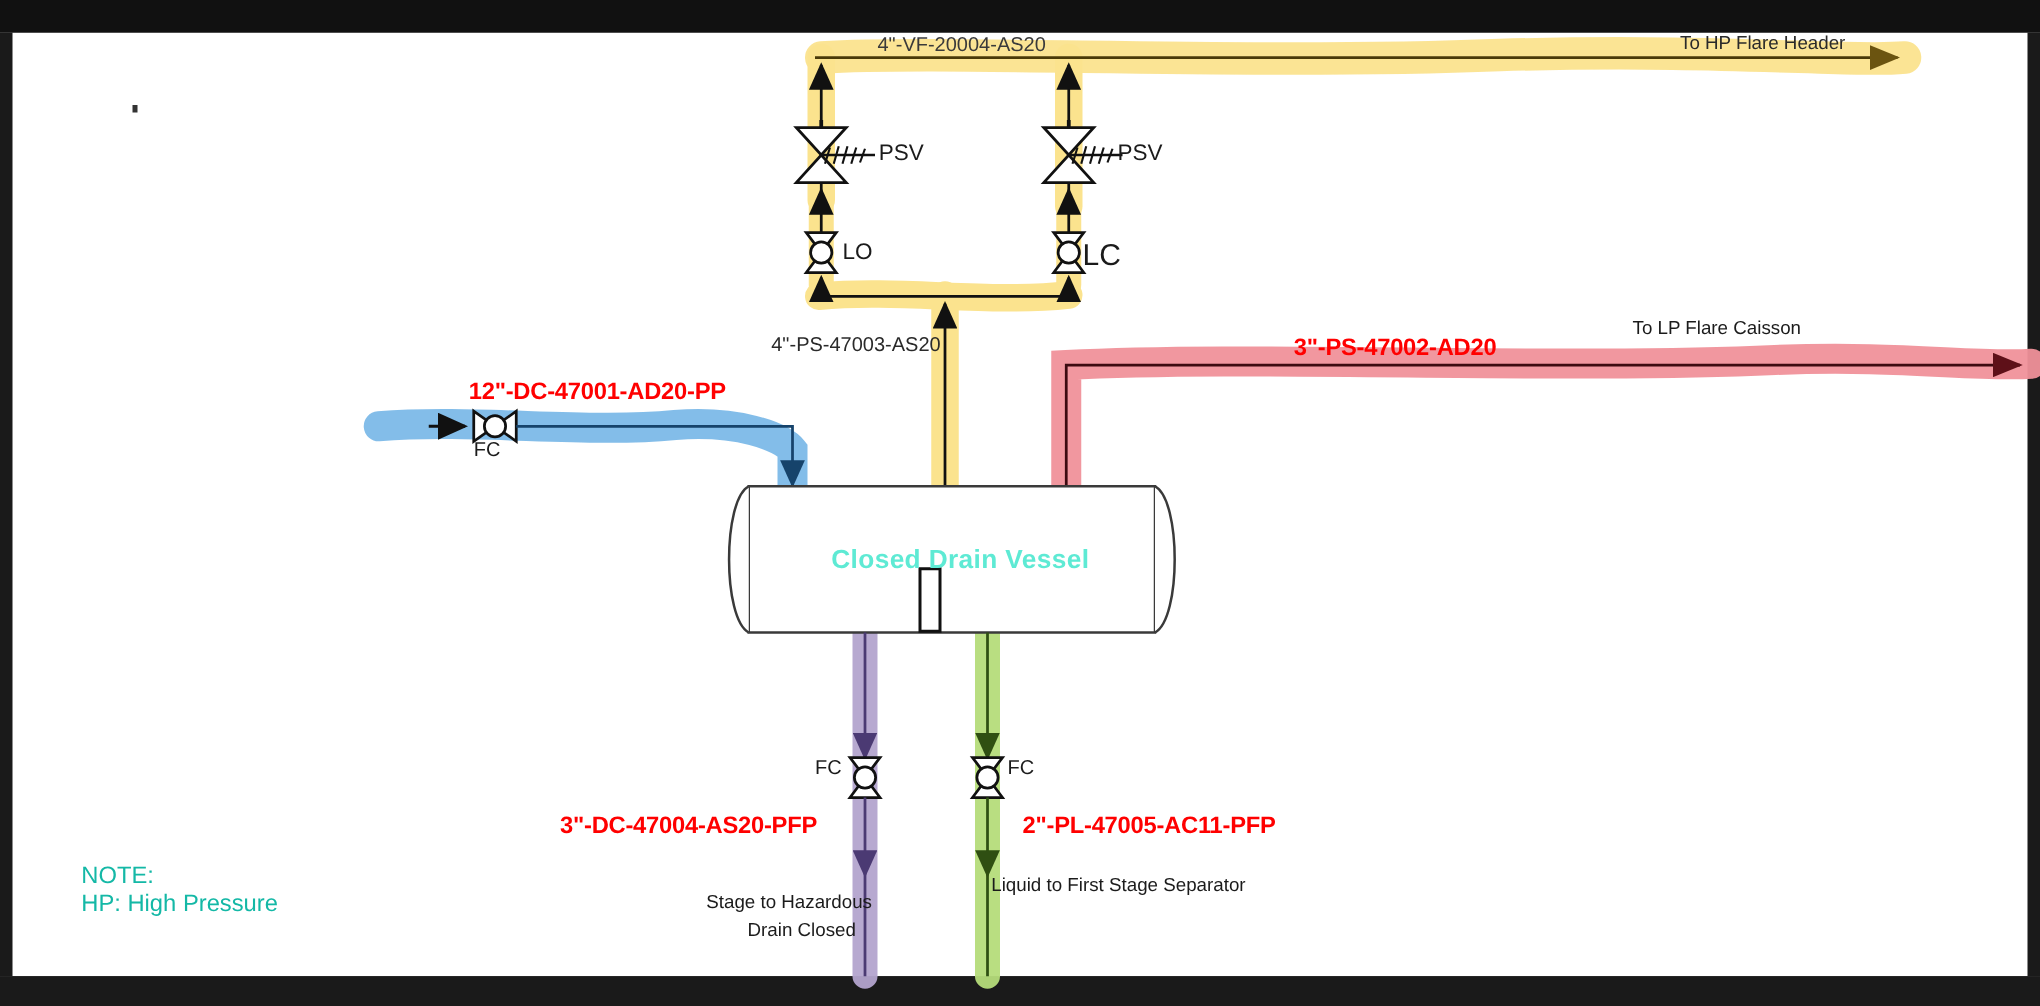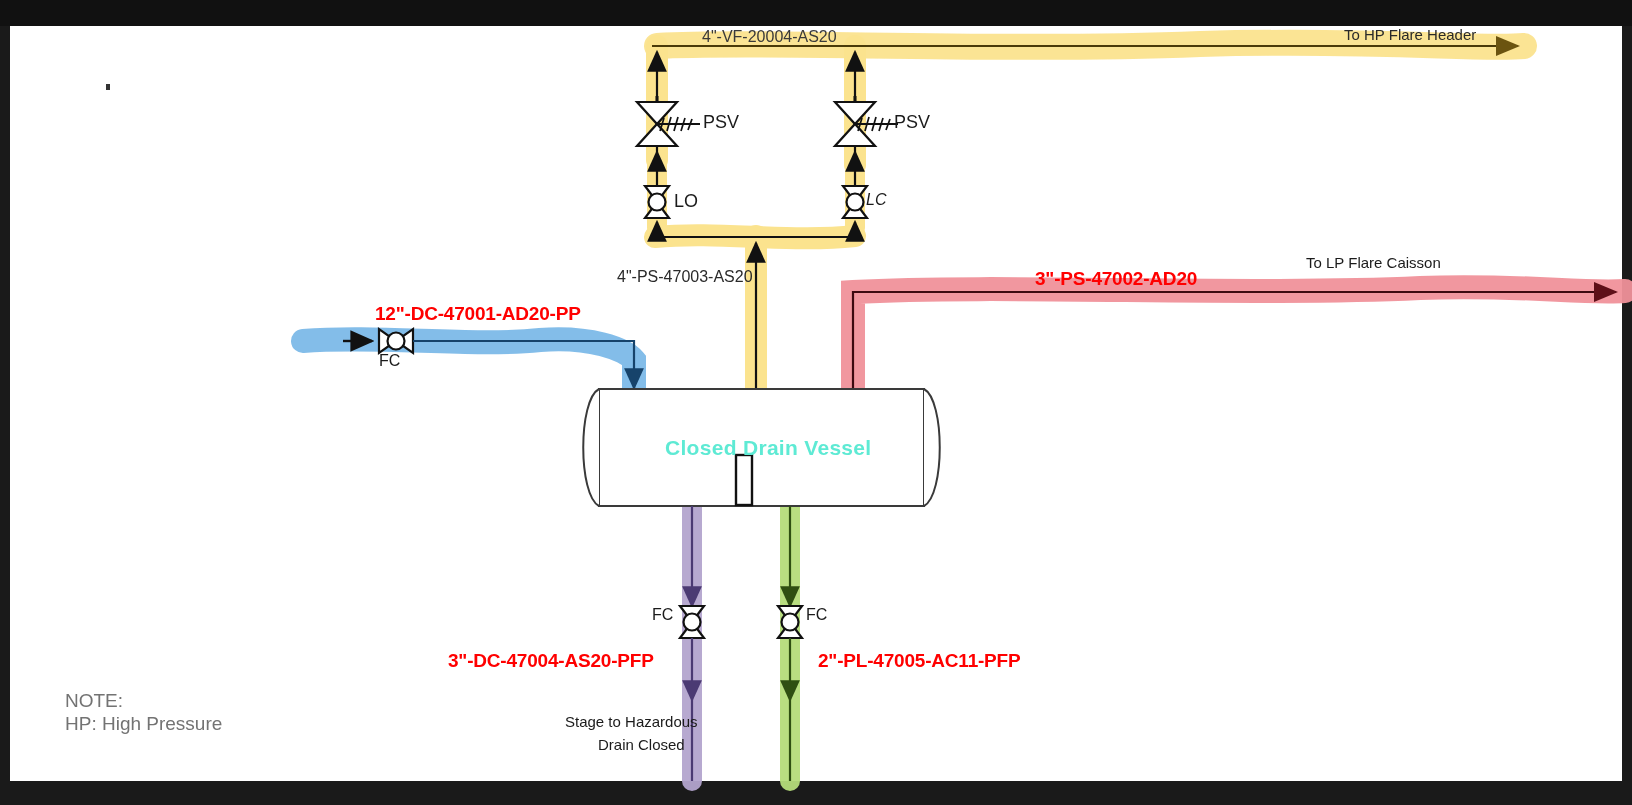--- a/index.html
+++ b/index.html
@@ -9,21 +9,21 @@
   #leftbar{position:absolute;left:0;top:26px;width:10px;height:755px;background:#1a1a1a;}
   #rightbar{position:absolute;left:1622px;top:26px;width:10px;height:755px;background:#1a1a1a;}
   #topbar{position:absolute;left:0;top:0;width:1632px;height:26px;background:#111;}
   #botbar{position:absolute;left:0;top:781px;width:1632px;height:24px;background:#1a1a1a;}
   svg.layer{position:absolute;left:0;top:0;width:1632px;height:805px;overflow:visible;}
   .lbl{position:absolute;white-space:pre;font-family:"Liberation Sans",sans-serif;}
   .tag{color:#ff0000;font-weight:bold;font-size:19px;letter-spacing:-0.2px;}
   .plain{color:#1b1b1b;font-size:15px;}
   .plain-sm{color:#2a2a2a;font-size:16px;}
   .vessel-title{color:#5eead4;font-size:21px;font-weight:bold;letter-spacing:0.3px;}
-  .note{color:#737373;font-size:19px;}
+  .note{color:#14b8a6;font-size:19px;}
   .dot{position:absolute;width:4px;height:6px;background:#333;}
 </style>
 </head>
 <body>
 
 <div id="stage">
 
   <div id="sheet"></div>
   <div id="topbar"></div>
   <div id="leftbar"></div>
@@ -170,37 +170,38 @@
   <div class="dot" style="left:106px;top:84px;"></div>
 
   <div class="lbl plain-sm" style="left:702px;top:28px;color:#3a3a3a;">4"-VF-20004-AS20</div>
 
   <div class="lbl plain" style="left:1344px;top:26px;color:#2a2a2a;">To HP Flare Header</div>
 
   <div class="lbl plain" style="left:703px;top:112px;font-size:18px;">PSV</div>
   <div class="lbl plain" style="left:894px;top:112px;font-size:18px;">PSV</div>
 
   <div class="lbl plain" style="left:674px;top:191px;font-size:18px;">LO</div>
-  <div class="lbl plain" style="left:866px;top:191px;font-size:16px;font-style:italic;">LC</div>
+  <div class="lbl plain" style="left:866px;top:191px;font-size:24px;">LC</div>
 
   <div class="lbl plain-sm" style="left:617px;top:268px;color:#2a2a2a;">4"-PS-47003-AS20</div>
 
   <div class="lbl tag" style="left:1035px;top:268px;">3"-PS-47002-AD20</div>
   <div class="lbl plain" style="left:1306px;top:254px;">To LP Flare Caisson</div>
 
   <div class="lbl tag" style="left:375px;top:303px;">12"-DC-47001-AD20-PP</div>
   <div class="lbl plain" style="left:379px;top:352px;font-size:16px;">FC</div>
 
   <div class="lbl vessel-title" style="left:665px;top:436px;">Closed Drain Vessel</div>
 
   <div class="lbl plain" style="left:652px;top:606px;font-size:16px;">FC</div>
   <div class="lbl plain" style="left:806px;top:606px;font-size:16px;">FC</div>
 
   <div class="lbl tag" style="left:448px;top:650px;">3"-DC-47004-AS20-PFP</div>
   <div class="lbl tag" style="left:818px;top:650px;">2"-PL-47005-AC11-PFP</div>
 
   <div class="lbl plain" style="left:565px;top:713px;">Stage to Hazardous</div>
   <div class="lbl plain" style="left:598px;top:736px;">Drain Closed</div>
+  <div class="lbl plain" style="left:793px;top:700px;">Liquid to First Stage Separator</div>
 
   <div class="lbl note" style="left:65px;top:690px;">NOTE:</div>
   <div class="lbl note" style="left:65px;top:713px;">HP: High Pressure</div>
 
 </div>
 
 </body></html>

